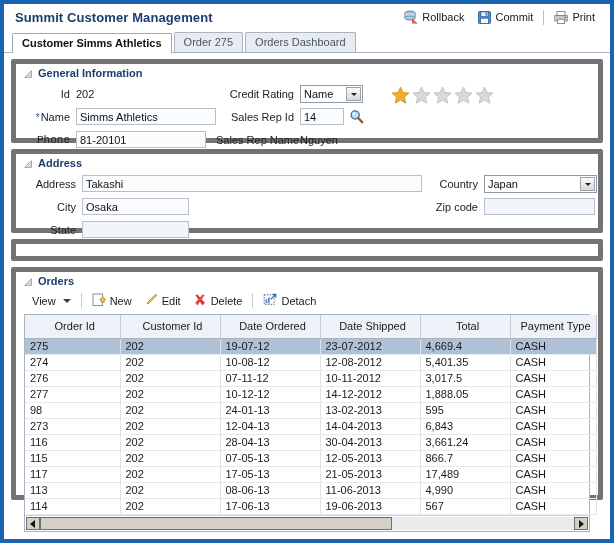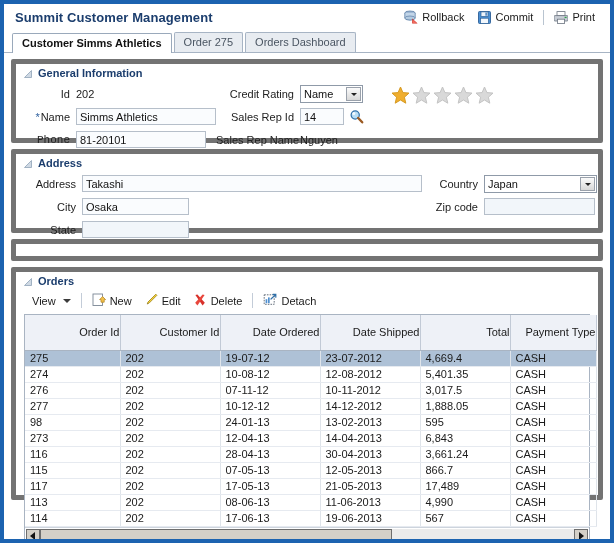--- a/index.html
+++ b/index.html
@@ -274,24 +274,24 @@
   table.grid {
     border-collapse: collapse;
     width: 100%;
     table-layout: fixed;
     font-size: 11px;
   }
   table.grid th {
     background: #eef1f7;
     border-right: 1px solid #c2cad6;
     border-bottom: 1px solid #a9b4c2;
-    text-align: right;
+    text-align: center;
     font-weight: normal;
     color: #1a1a1a;
-    height: 35px;
+    height: 23px;
     padding: 0 0 0 5px;
     box-sizing: border-box;
     white-space: nowrap;
     overflow: hidden;
   }
   table.grid td {
     border-right: 1px solid #dfe4ea;
     border-bottom: 1px solid #e6eaf0;
     height: 16px;
     padding: 0 0 0 5px;

